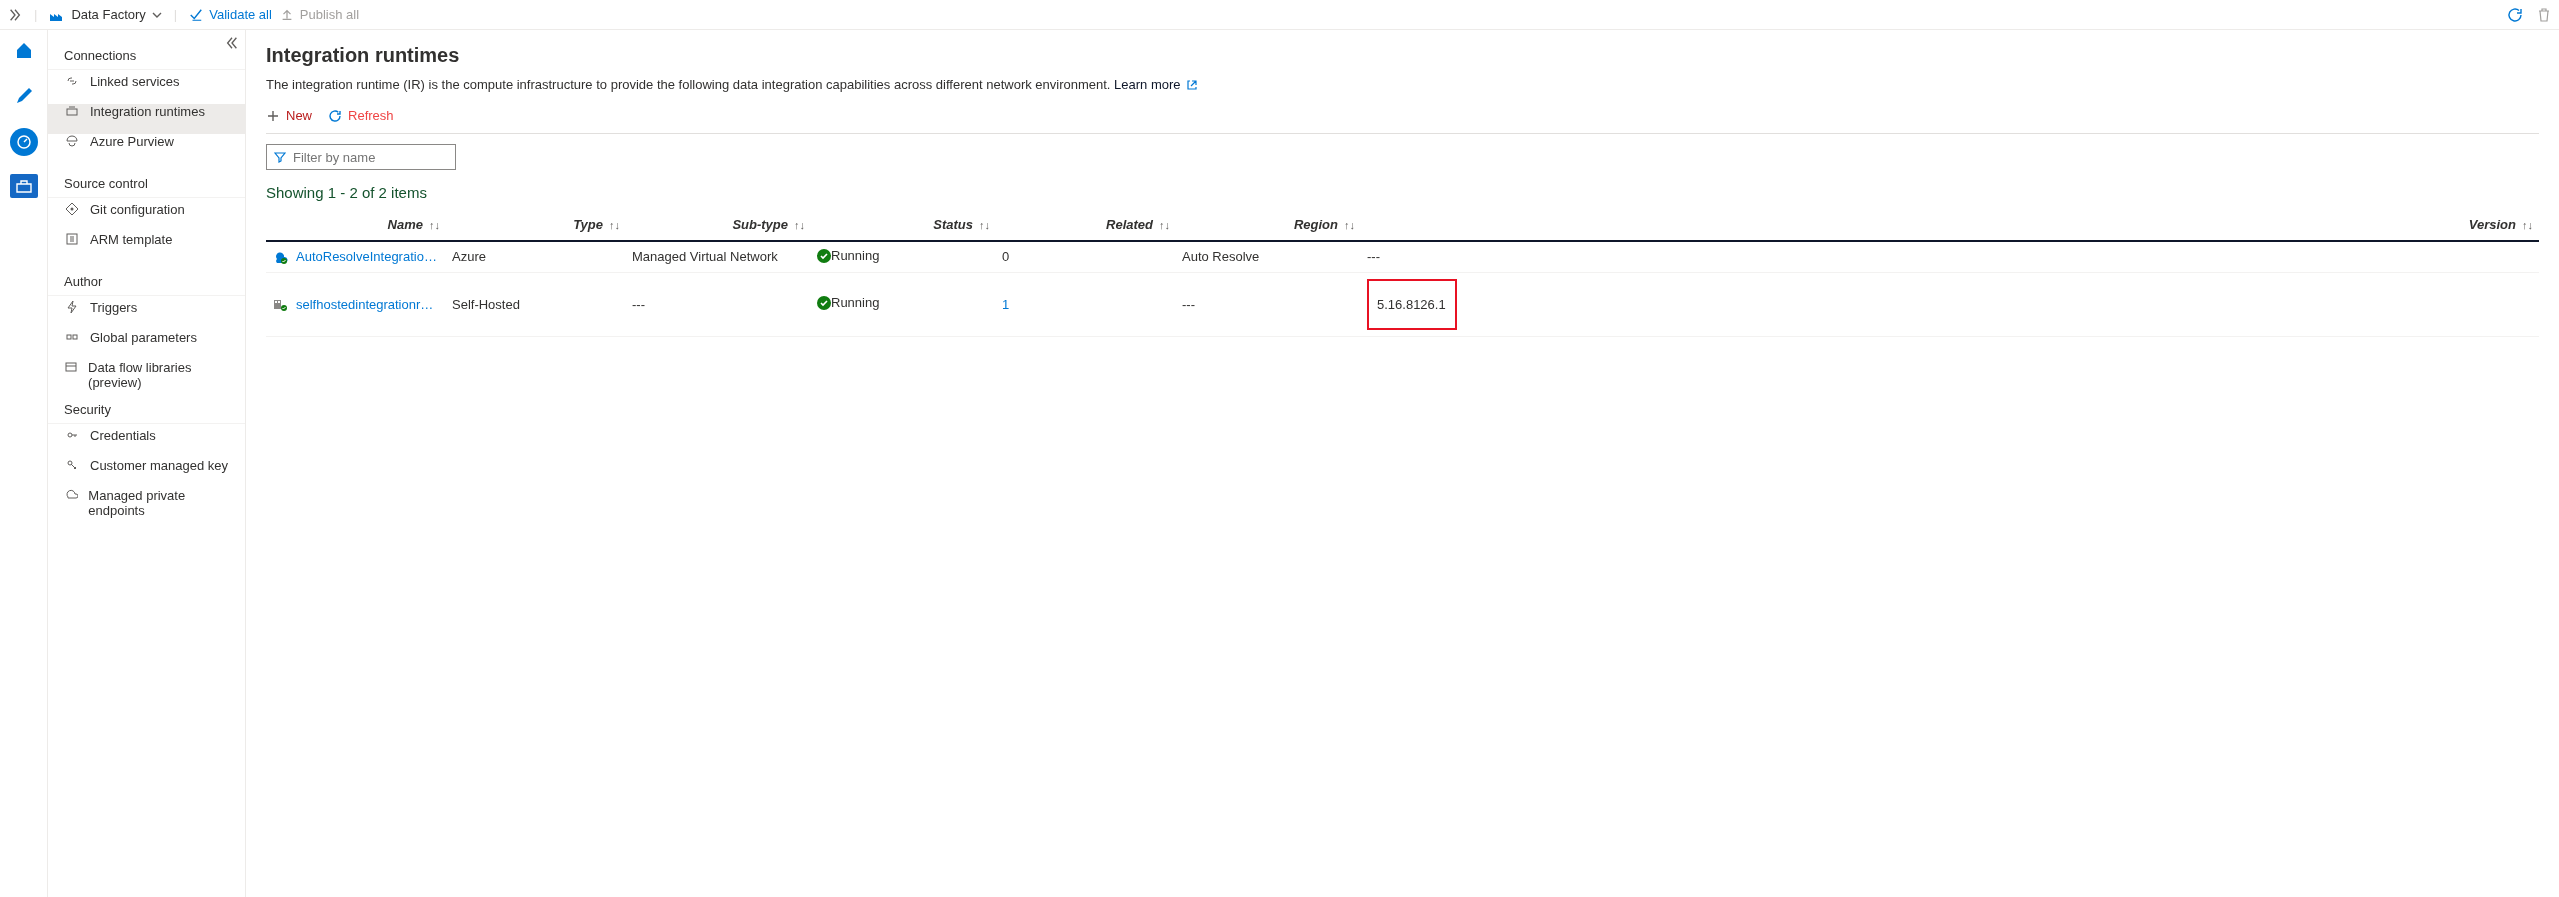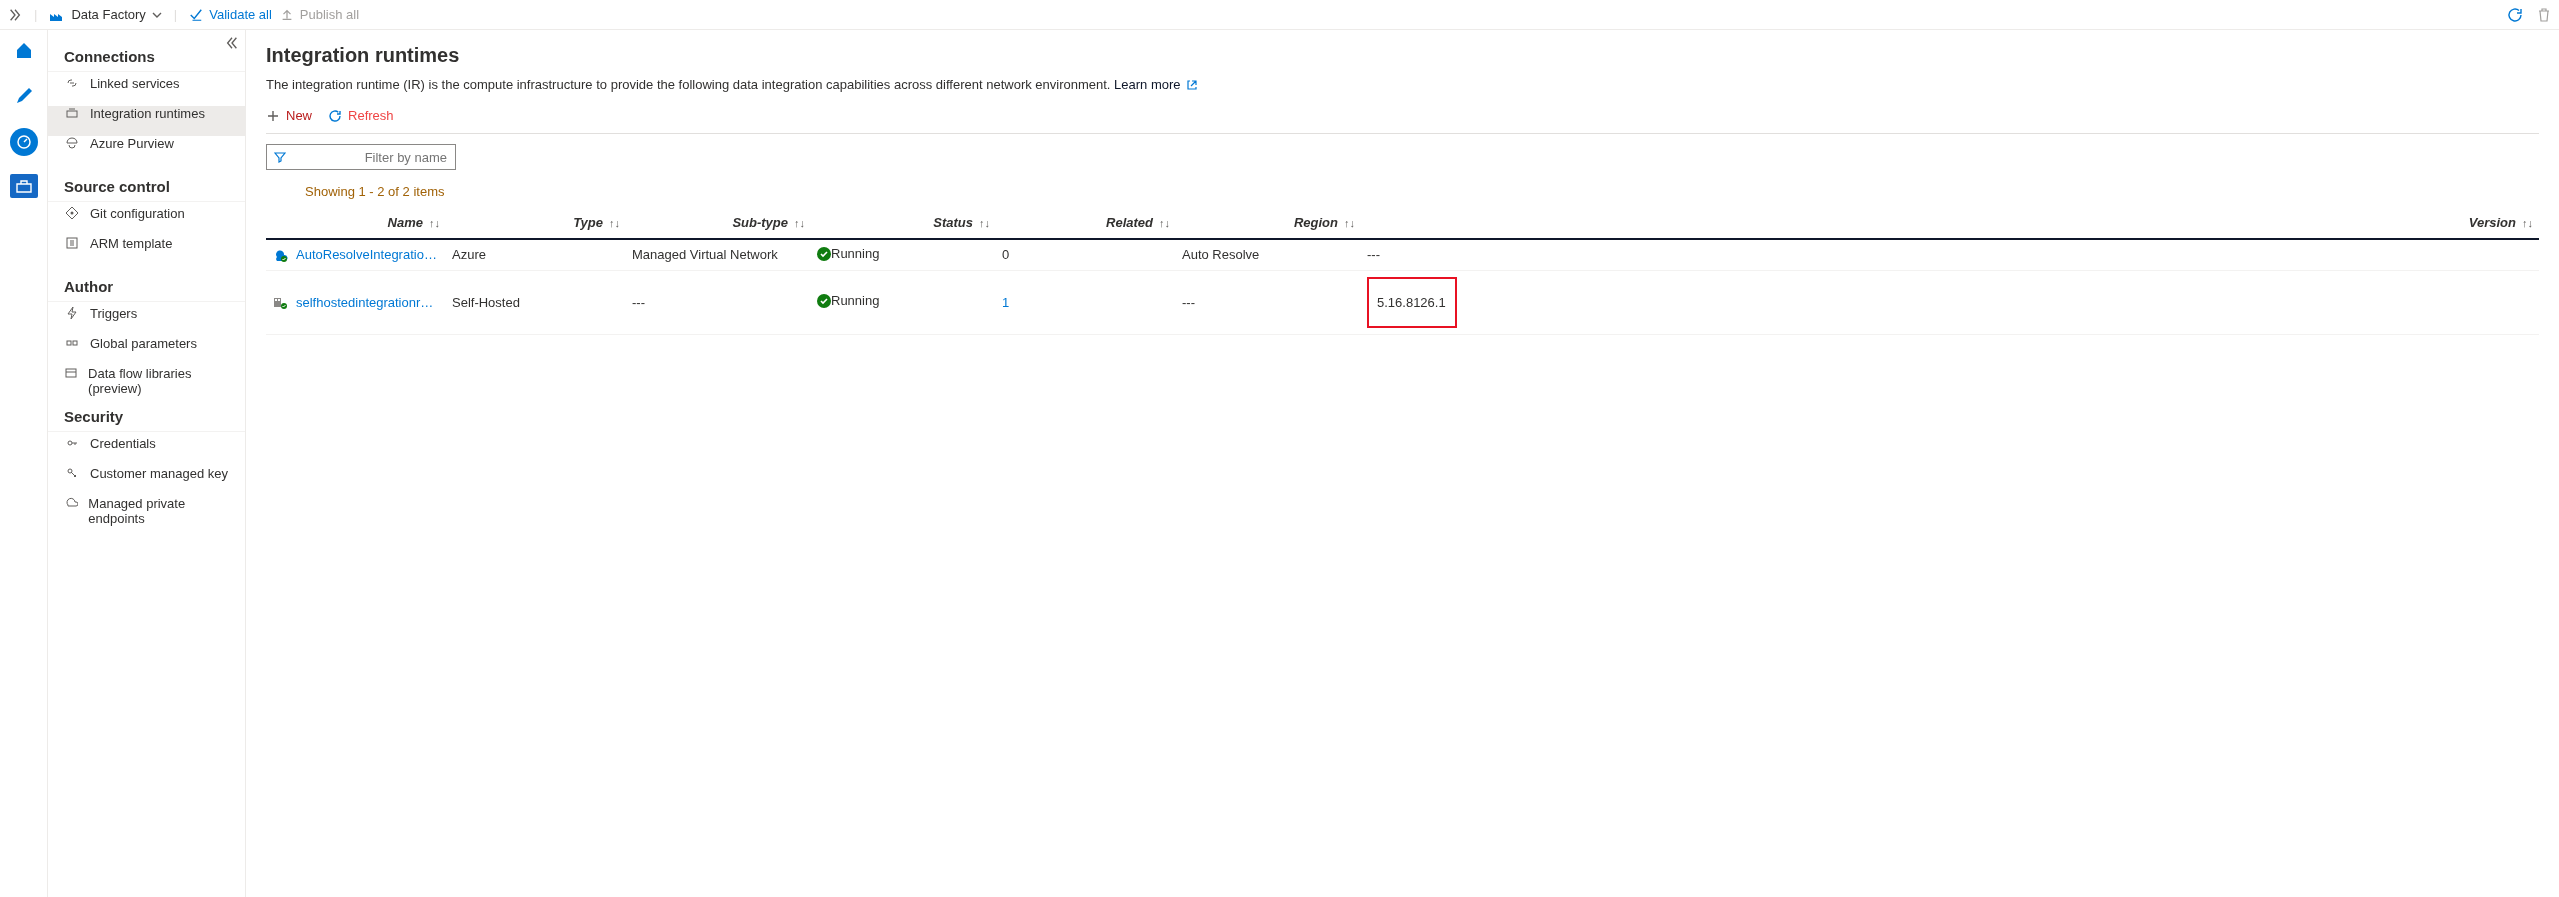--- a/index.html
+++ b/index.html
@@ -20,43 +20,43 @@
 .main { flex: 1; display: flex; min-height: 0; }
 
 .rail { width: 48px; border-right: 1px solid #edebe9; display: flex; flex-direction: column; align-items: center; padding-top: 6px; gap: 18px; }
 .rail-item { width: 32px; height: 28px; display: flex; align-items: center; justify-content: center; color: #0078d4; cursor: pointer; border-radius: 2px; }
 .rail-item.pencil { color: #0078d4; }
 .rail-item.active { background: #0078d4; color: #fff; border-radius: 50%; width:28px; height:28px; }
 .rail-item.toolbox { background:#1568c4; color:#fff; border-radius:2px; width:28px; height:24px; }
 
 .sidepanel { width: 198px; border-right: 1px solid #edebe9; padding: 6px 0 0 0; position: relative; }
 .sidepanel .collapse-btn { position: absolute; top: 6px; right: 6px; color: #605e5c; cursor: pointer; }
-.sp-section-title { font-size: 15px; font-weight: 700; padding: 12px 16px 6px 16px; color:#323130; }
+.sp-section-title { font-size: 13px; font-weight: 400; padding: 12px 16px 6px 16px; color:#323130; }
 .sp-hr { border: none; border-top: 1px solid #f3f2f1; margin: 0 0 4px 0; }
 .sp-item { display: flex; align-items: flex-start; gap: 10px; height: 30px; padding: 0 16px; cursor: pointer; color:#323130; }
 .sp-item .ico { width: 16px; display: inline-flex; align-items: center; justify-content: center; color:#605e5c; }
 .sp-item.selected { background: #edebe9; font-weight: 400; }
 
 .content { flex: 1; padding: 14px 20px 20px 20px; display: flex; flex-direction: column; min-width: 0; }
 .page-title { font-size: 20px; font-weight: 600; margin-bottom: 10px; }
 .page-desc { font-size: 13px; color: #323130; margin-bottom: 14px; }
 .page-desc a { color: #0f172a; text-decoration: none; }
 .toolbar { display: flex; align-items: center; gap: 16px; padding: 2px 0 10px 0; }
 .tool-btn { display: inline-flex; align-items: center; gap: 6px; color: #b91c1c; cursor: pointer; }
 .tool-btn.refresh { color: #ef4444; }
 .tool-btn .ico { color: #605e5c; }
 .tool-btn.refresh .ico { color: #0078d4; }
 .divider { height: 1px; background: #e1dfdd; margin: 0 0 10px 0; }
 
 .filter-row { display: flex; align-items: center; gap: 12px; margin-bottom: 14px; }
 .filter-input-wrap { position: relative; width: 190px; }
 .filter-input-wrap .ficon { position: absolute; left: 8px; top: 50%; transform: translateY(-50%); color: #0078d4; }
-.filter-input { width: 100%; height: 26px; border: 1px solid #8a8886; padding: 0 8px 0 26px; font-size: 13px; outline: none; text-align: right; }
-
-.count-row { font-size: 13px; color: #a16207; margin-bottom: 8px; margin-left: 39px; }
+.filter-input { width: 100%; height: 26px; border: 1px solid #8a8886; padding: 0 8px 0 26px; font-size: 13px; outline: none; }
+
+.count-row { font-size: 15px; color: #14532d; margin-bottom: 8px; }
 
 .table { width: 100%; border-collapse: collapse; table-layout: fixed; }
 .table th { text-align: right; font-weight: 600; font-size: 13px; color:#323130; padding: 8px 6px; border-bottom: 2px solid #0f172a; font-style: italic; }
 .table th .sort { color:#605e5c; margin-left: 6px; font-size: 11px; display:inline-block; }
 .table td { padding: 6px 6px; border-bottom: 1px solid #f3f2f1; font-size: 13px; vertical-align: middle; white-space: nowrap; overflow: hidden; text-overflow: ellipsis; }
 .table td.link { color: #0078d4; cursor: pointer; }
 .name-cell { display: flex; align-items: center; gap: 8px; }
 .name-cell .nicon { color:#0078d4; flex:0 0 auto; }
 .name-cell .ntext { overflow:hidden; text-overflow:ellipsis; color:#0078d4; }
 .status-cell { display: inline-flex; align-items: center; gap: 0; }

